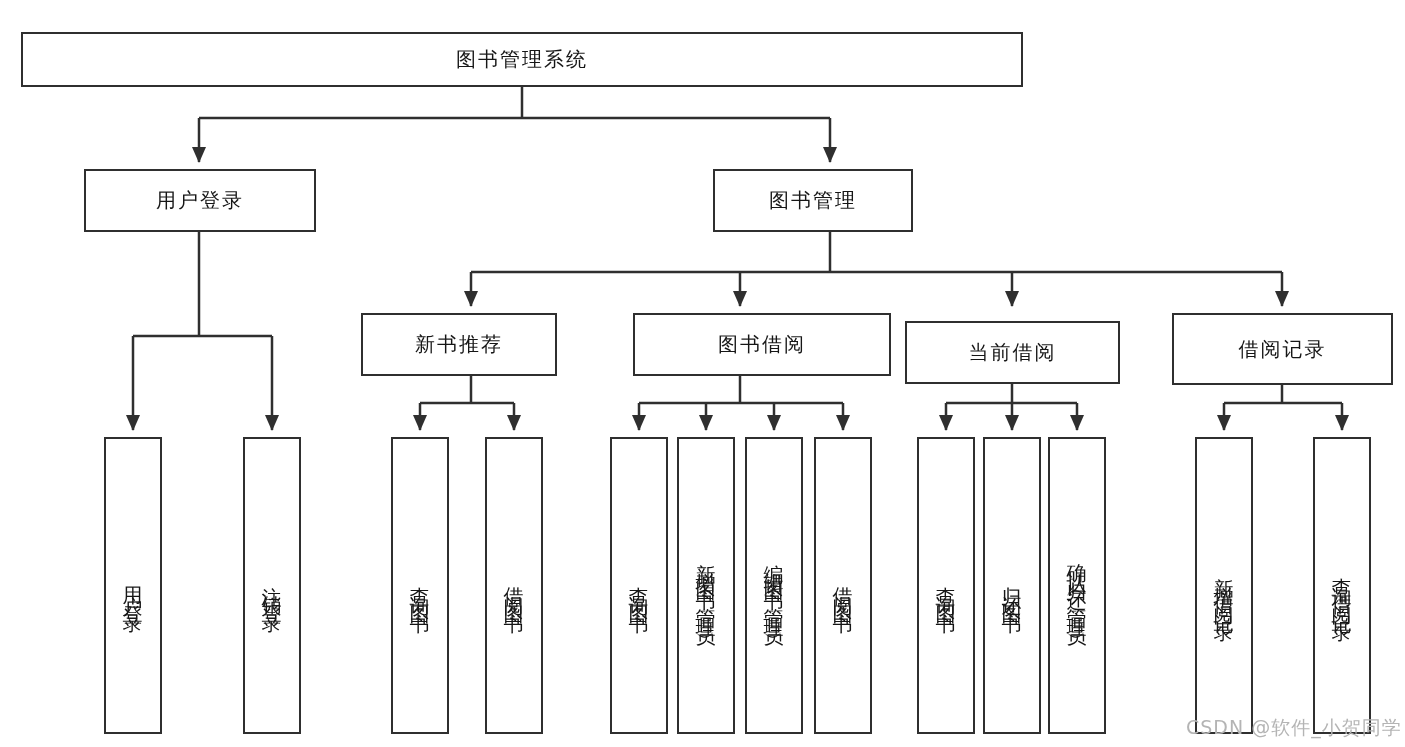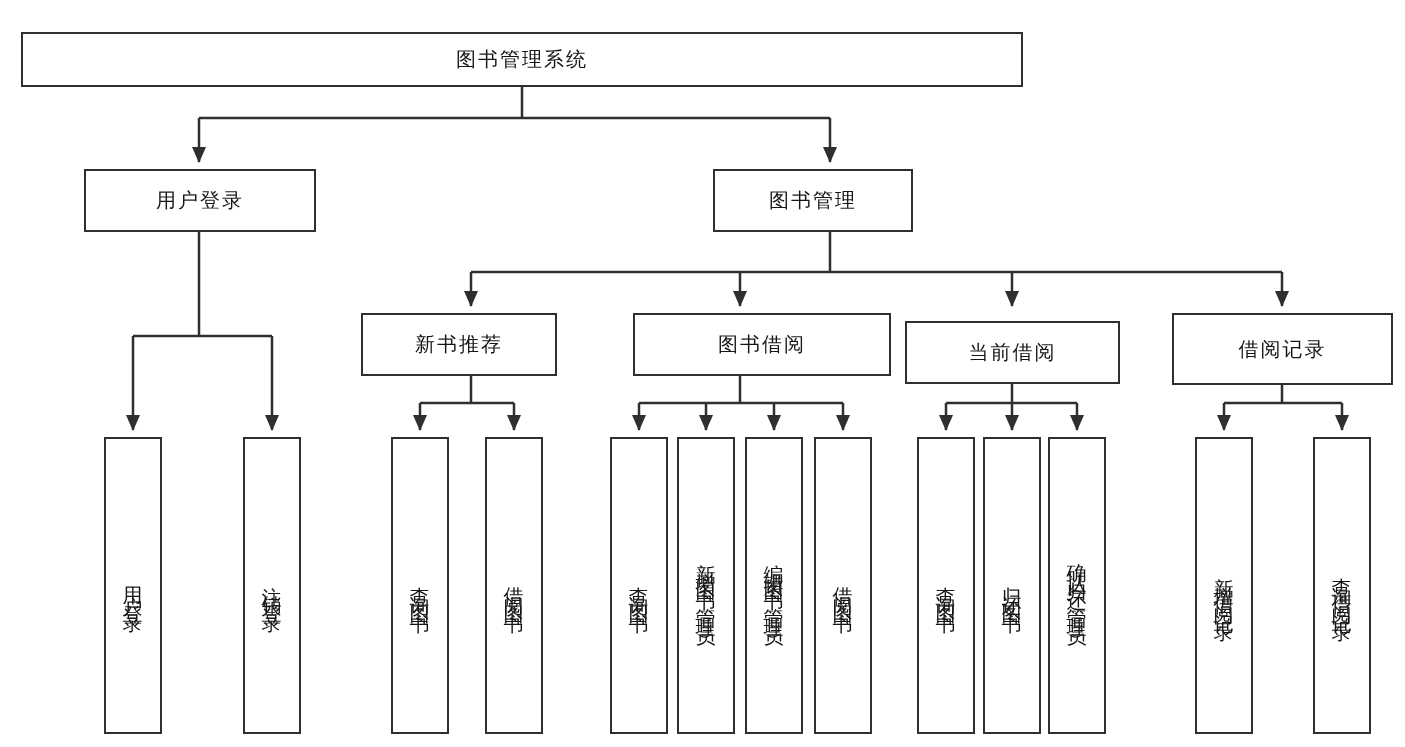--- a/index.html
+++ b/index.html
@@ -122,13 +122,14 @@
   <div class="node v-node leaf" id="n-leaf-query-book-2">查询图书</div>
   <div class="node v-node leaf" id="n-leaf-add-book">新增图书（管理员）</div>
   <div class="node v-node leaf" id="n-leaf-edit-book">编辑图书（管理员）</div>
   <div class="node v-node leaf" id="n-leaf-borrow-book-2">借阅图书</div>
   <div class="node v-node leaf" id="n-leaf-query-book-3">查询图书</div>
   <div class="node v-node leaf" id="n-leaf-return-book">归还图书</div>
   <div class="node v-node leaf" id="n-leaf-confirm-return">确认归还（管理员）</div>
   <div class="node v-node leaf" id="n-leaf-add-record">新增借阅记录</div>
   <div class="node v-node leaf" id="n-leaf-query-record">查询借阅记录</div>
 
+  <div class="watermark">CSDN @软件_小贺同学</div>
 </div>
 
 </body></html>

